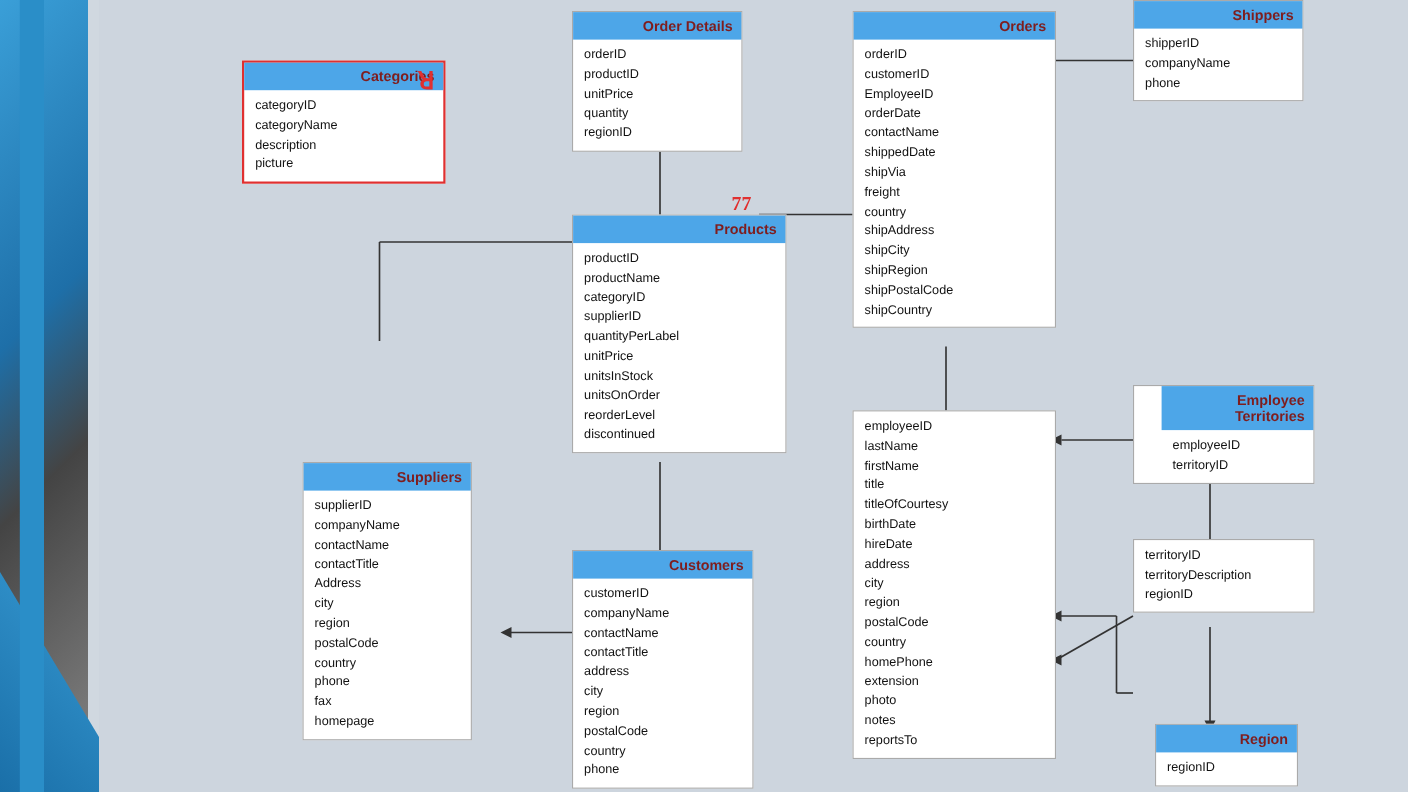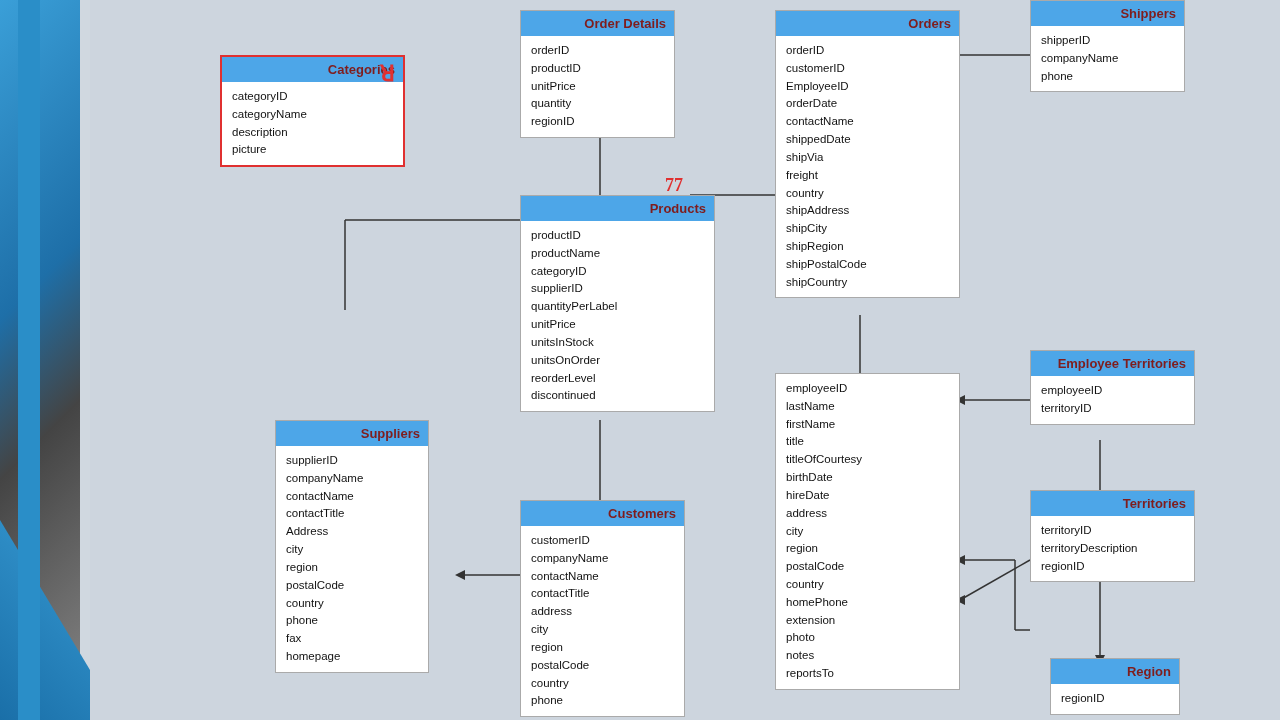--- a/index.html
+++ b/index.html
@@ -245,30 +245,29 @@
       <div>postalCode</div>
       <div>country</div>
       <div>homePhone</div>
       <div>extension</div>
       <div>photo</div>
       <div>notes</div>
       <div>reportsTo</div>
     </div>
   </div>
 
-  <div class="entity" style="left:940px; top:350px; width:165px;">
+  <div class="entity" style="left:940px; top:350px; width:165px;padding-left:25px;">
     <div class="entity-header">Employee Territories</div>
     <div class="entity-body">
       <div>employeeID</div>
       <div>territoryID</div>
     </div>
   </div>
 
   <div class="entity" style="left:940px; top:490px; width:165px;">
-    <div class="entity-header">Territories</div>
     <div class="entity-body">
       <div>territoryID</div>
       <div>territoryDescription</div>
       <div>regionID</div>
     </div>
   </div>
 
   <div class="entity" style="left:960px; top:658px; width:130px;">
     <div class="entity-header">Region</div>
     <div class="entity-body">

